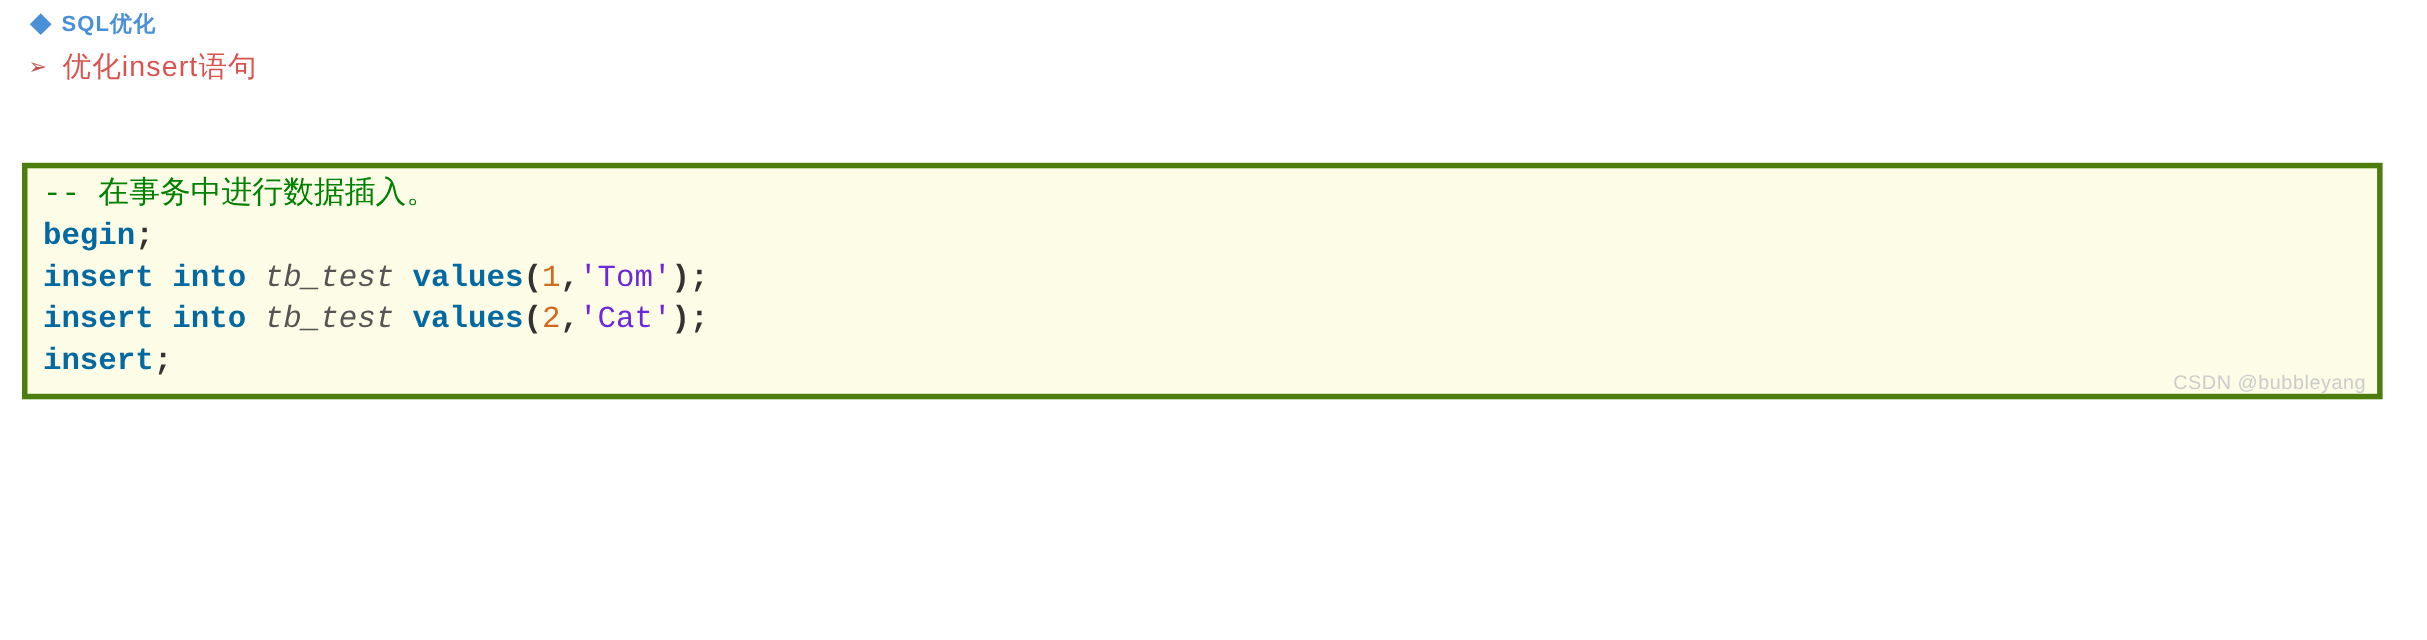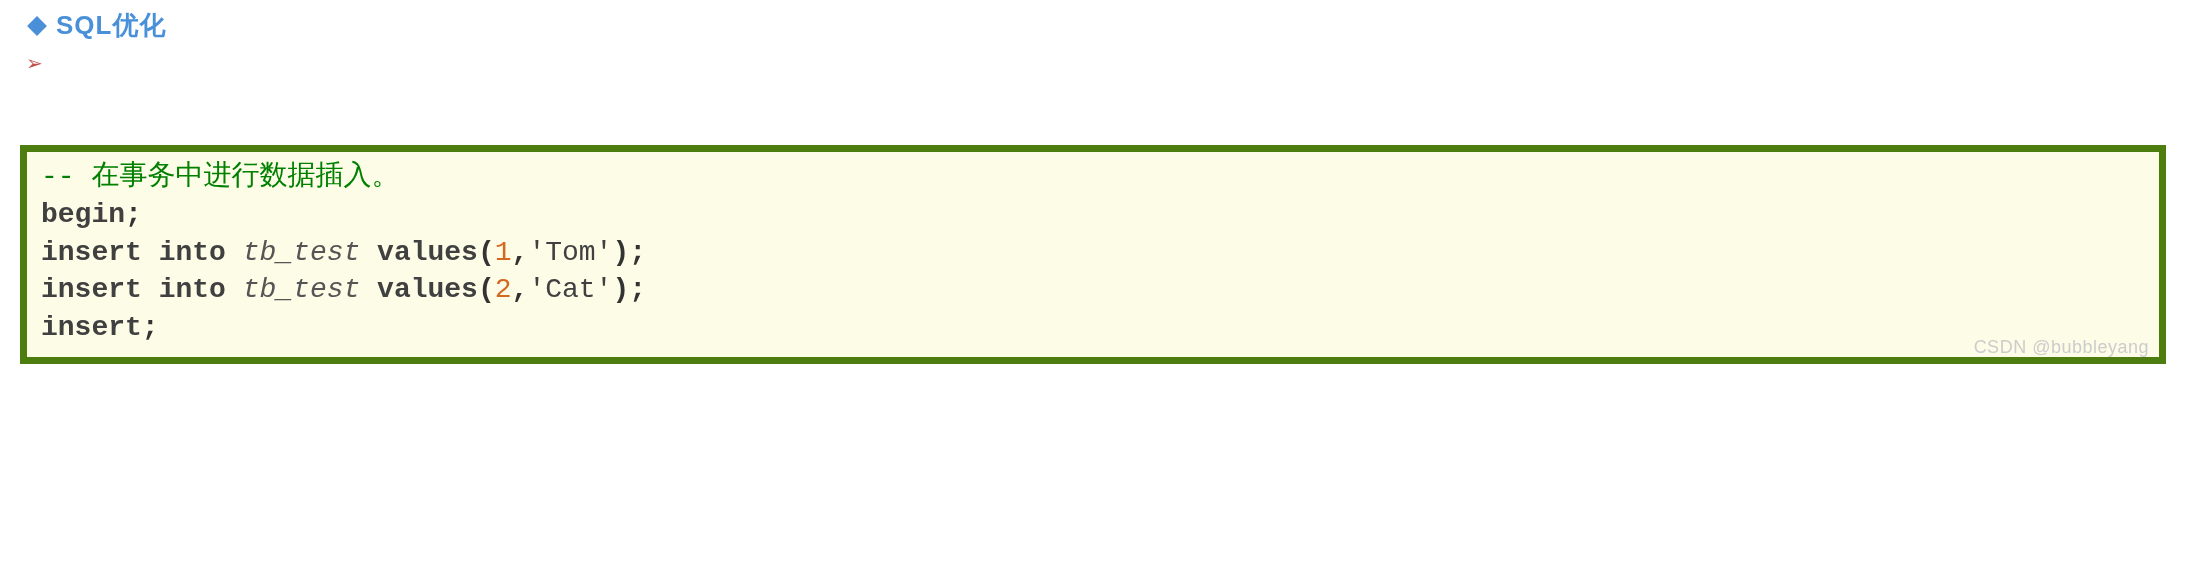--- a/index.html
+++ b/index.html
@@ -21,21 +21,21 @@
     .diamond-icon {
       display: inline-block;
       width: 14px;
       height: 14px;
       background: #4a90d9;
       transform: rotate(45deg);
       margin-right: 12px;
       margin-left: 10px;
     }
     .title-text {
-      font-size: 26px;
+      font-size: 20px;
       font-weight: bold;
       color: #4a90d9;
       letter-spacing: 1px;
     }
     .header-line-2 {
       display: flex;
       align-items: center;
       margin-bottom: 70px;
     }
     .arrow-icon {
@@ -44,48 +44,48 @@
       color: #c0504d;
       margin-right: 14px;
       margin-left: 6px;
     }
     .subtitle-text {
       font-size: 26px;
       color: #d9534f;
       letter-spacing: 1px;
     }
     .code-block {
-      border: 7px solid #4d7c0f;
+      border: 5px solid #4d7c0f;
       background: #fdfde7;
       padding: 6px 30px 10px 14px;
       margin-right: 20px;
       font-family: Consolas, "Courier New", monospace;
       font-size: 28px;
       line-height: 1.35;
       position: relative;
     }
     .code-line {
       white-space: pre;
     }
     .comment {
       color: #008000;
     }
     .keyword {
-      color: #404040;
+      color: #0369a1;
       font-weight: bold;
     }
     .identifier {
       color: #555555;
       font-style: italic;
     }
     .number {
       color: #d2691e;
     }
     .string {
-      color: #404040;
+      color: #6d28d9;
     }
     .punct {
       color: #333333;
       font-weight: bold;
     }
     .watermark {
       position: absolute;
       right: 10px;
       bottom: -2px;
       font-size: 18px;
@@ -97,20 +97,21 @@
 </head>
 <body>
 
 <div class="header-line-1">
   <span class="diamond-icon"></span>
   <span class="title-text">SQL优化</span>
 </div>
 
 <div class="header-line-2">
   <span class="arrow-icon">➢</span>
+  <span class="subtitle-text">优化insert语句</span>
 </div>
 
 <div class="code-block">
   <div class="code-line"><span class="comment"><span>-- </span><span>在事务中进行数据插入。</span></span></div>
   <div class="code-line"><span class="keyword">begin</span><span class="punct">;</span></div>
   <div class="code-line"><span class="keyword">insert</span> <span class="keyword">into</span> <span class="identifier">tb_test</span> <span class="keyword">values</span><span class="punct">(</span><span class="number">1</span><span class="punct">,</span><span class="string">'Tom'</span><span class="punct">)</span><span class="punct">;</span></div>
   <div class="code-line"><span class="keyword">insert</span> <span class="keyword">into</span> <span class="identifier">tb_test</span> <span class="keyword">values</span><span class="punct">(</span><span class="number">2</span><span class="punct">,</span><span class="string">'Cat'</span><span class="punct">)</span><span class="punct">;</span></div>
   <div class="code-line"><span class="keyword">insert</span><span class="punct">;</span></div>
   <div class="watermark">CSDN @bubbleyang</div>
 </div>

